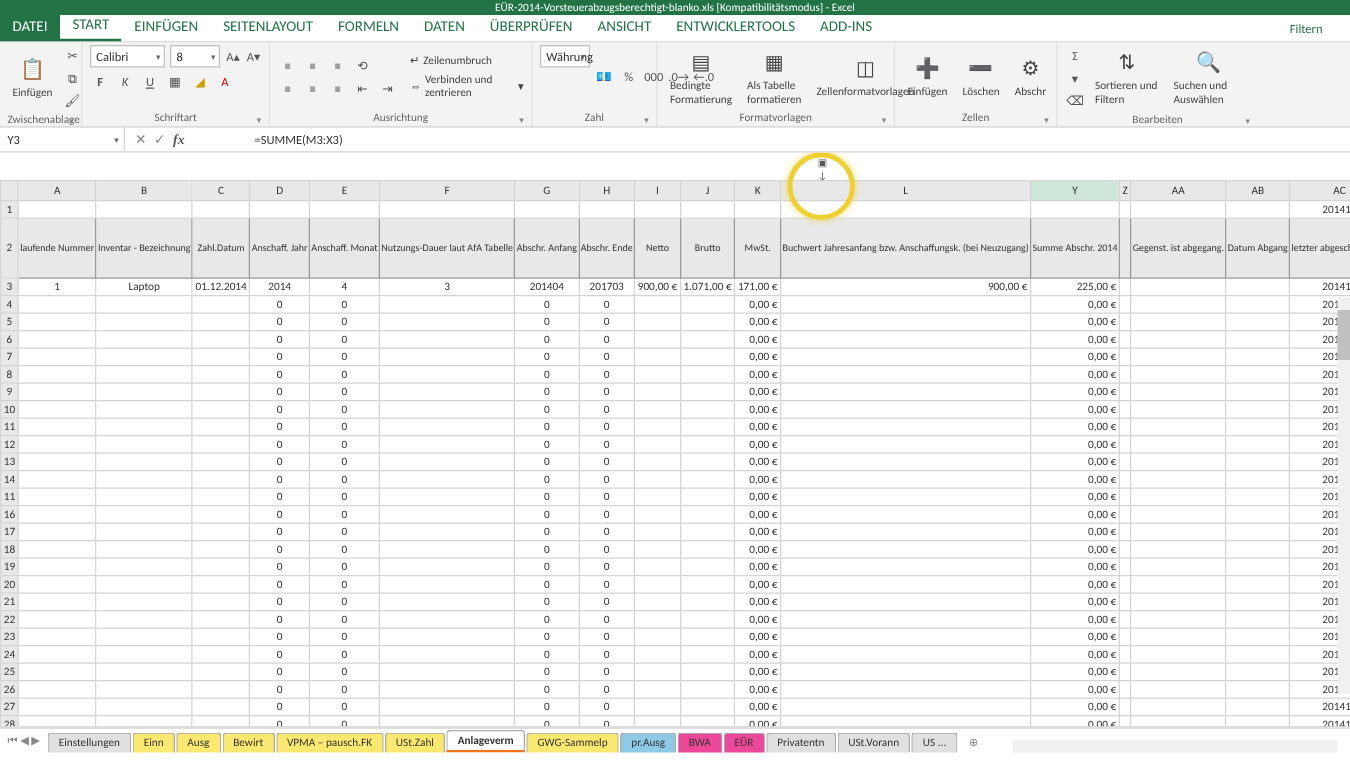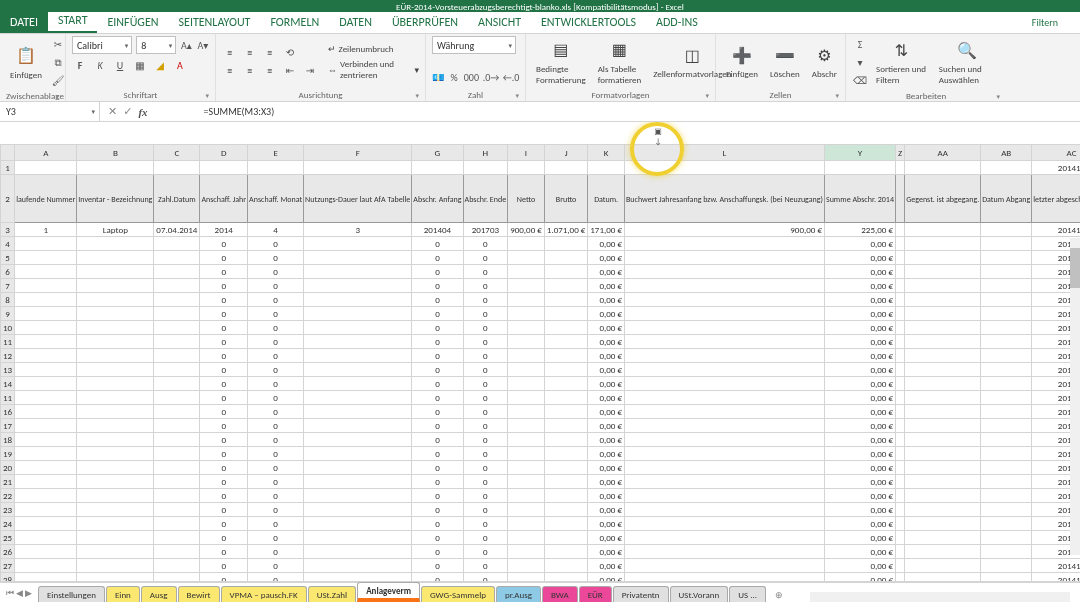--- a/index.html
+++ b/index.html
@@ -40,21 +40,21 @@
   .grid .cell.c { text-align: center; }
   .highlight-ring { position: absolute; width: 54px; height: 54px; border: 4px solid #f0d030; border-radius: 50%; top: 0px; left: 630px; box-shadow: 0 0 6px rgba(240,208,48,.7); pointer-events: none; }
   .expand-icon { position: absolute; top: 4px; left: 652px; font-size: 8px; color: #555; text-align: center; width: 12px; }
   .sheet-tabs { height: 20px; background: #fff; display: flex; align-items: center; border-top: 1px solid #d4d4d4; }
   .nav-arrows { display: flex; gap: 2px; padding: 0 6px; color: #888; font-size: 9px; }
   .tabs-row { display: flex; height: 100%; align-items: flex-end; }
   .tab { font-size: 9px; padding: 2px 8px; border: 1px solid #aaa; border-bottom: none; background: #fbe870; margin-right: 1px; border-top-left-radius: 3px; border-top-right-radius: 3px; }
   .tab.green { background: #ec4899; }
   .tab.blue { background: #8ecae6; }
   .tab.gray { background: #e0e0e0; }
-  .tab.active { background: #fff; border-bottom: 4px solid #f97316; font-weight: bold; text-align: right; }
+  .tab.active { background: #fff; border-bottom: 2px solid #f97316; font-weight: bold; text-align: right; }
   .tab.plus { background: transparent; border: none; width: 16px; text-align: center; color: #888; }
   .statusbar { height: 6px; background: #fff; }
   .scroll-v { position: absolute; right: 0; top: 116px; bottom: 26px; width: 10px; background: #f0f0f0; }
   .scroll-v-thumb { position: absolute; top: 10px; width: 100%; height: 40px; background: #c0c0c0; }
   .scroll-h { position: absolute; bottom: 6px; right: 10px; width: 260px; height: 10px; background: #f0f0f0; }
 </style>
 </head>
 <body>
 
 <div class="topbar">
@@ -137,21 +137,21 @@
             <span>↵</span>
             <span>Zeilenumbruch</span>
           </div>
         <div class="txt-btn"><span>⇔</span><span>Verbinden und zentrieren</span> ▾</div>
       </div>
     </div>
     <div class="ribbon-group-label">Ausrichtung</div>
   </div>
 
   <div class="ribbon-group" style="width:100px">
-    <div class="ribbon-body" style="flex-direction:column;gap:15px">
+    <div class="ribbon-body" style="flex-direction:row;gap:3px">
       <div class="combo" style="width:84px">
           <span>Währung</span>
         </div>
       <div class="mini-row">
         <div class="mini-btn">💶</div>
         <div class="mini-btn">%</div>
         <div class="mini-btn">000</div>
         <div class="mini-btn">.0→</div>
         <div class="mini-btn">←.0</div>
       </div>
@@ -298,33 +298,33 @@
           <td class="hdr">laufende Nummer</td>
           <td class="hdr">Inventar - Bezeichnung</td>
           <td class="hdr">Zahl.Datum</td>
           <td class="hdr">Anschaff. Jahr</td>
           <td class="hdr">Anschaff. Monat</td>
           <td class="hdr">Nutzungs-Dauer laut AfA Tabelle</td>
           <td class="hdr">Abschr. Anfang</td>
           <td class="hdr">Abschr. Ende</td>
           <td class="hdr">Netto</td>
           <td class="hdr">Brutto</td>
-          <td class="hdr">Datum.</td>
+          <td class="hdr">MwSt.</td>
           <td class="hdr">Buchwert Jahresanfang bzw. Anschaffungsk. (bei Neuzugang)</td>
           <td class="hdr">Summe Abschr. 2014</td>
           <td class="hdr"></td>
           <td class="hdr">Gegenst. ist abgegang.</td>
           <td class="hdr">Datum Abgang</td>
           <td class="hdr">letzter abgeschr. Monat</td>
         </tr>
         <tr>
           <th class="rowh">3</th>
           <td class="cell c">1</td>
           <td class="cell c">Laptop</td>
-          <td class="cell c">07.04.2014</td>
+          <td class="cell c">01.12.2014</td>
           <td class="cell c">2014</td>
           <td class="cell c">4</td>
           <td class="cell c">3</td>
           <td class="cell c">201404</td>
           <td class="cell c">201703</td>
           <td class="cell">900,00 €</td>
           <td class="cell">1.071,00 €</td>
           <td class="cell">171,00 €</td>
           <td class="cell">900,00 €</td>
           <td class="cell">225,00 €</td>

